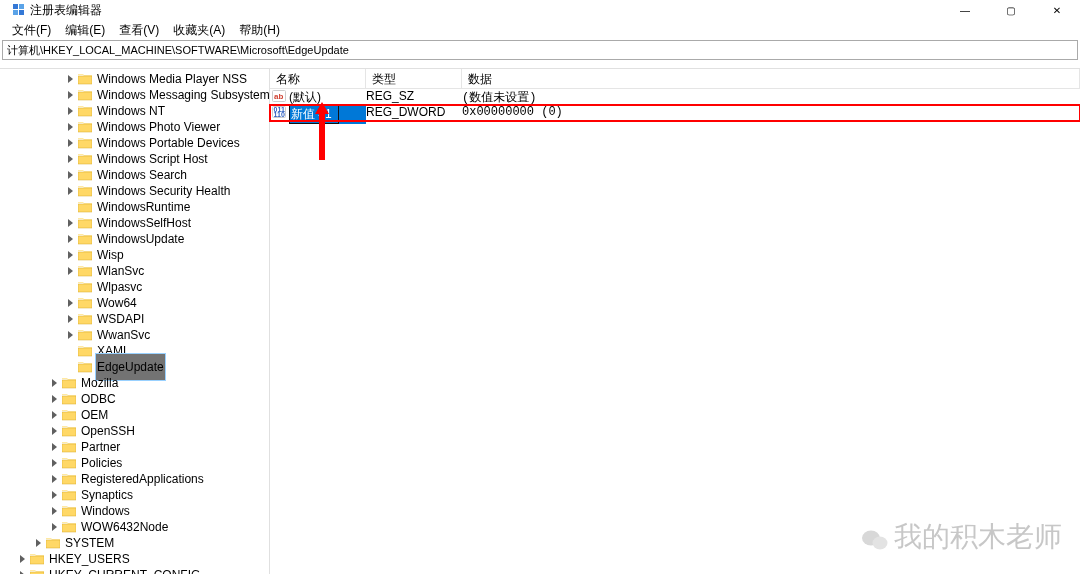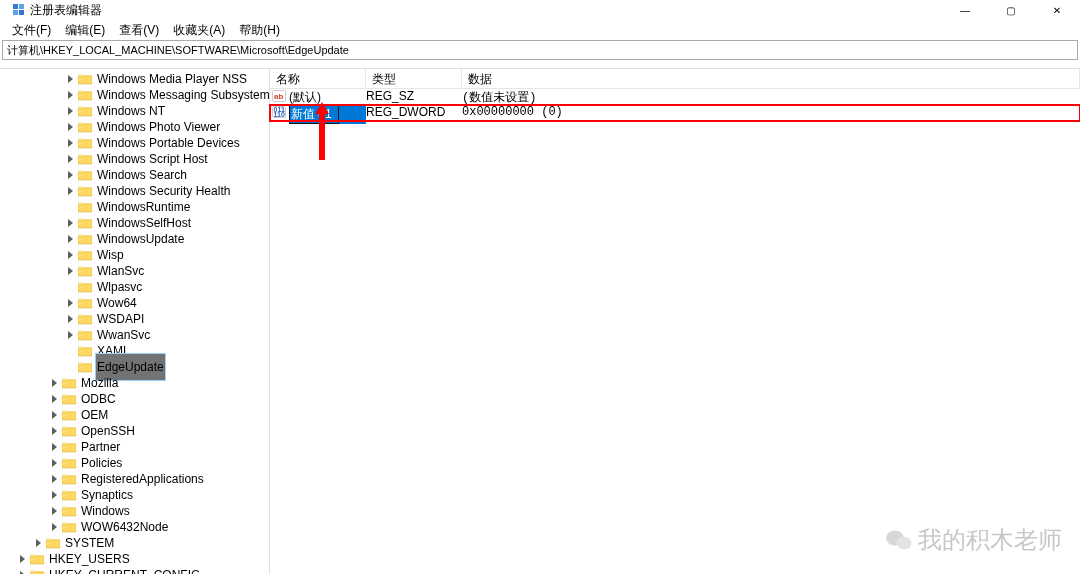--- a/index.html
+++ b/index.html
@@ -58,21 +58,21 @@
 .folder-svg path.tab { fill: #ffe9a2; }
 .folder-svg path.body { fill: #ffd866; stroke: #d4a929; stroke-width: .5; }
 
 
 .exp-closed::before { content: ""; width: 0; height: 0; border-left: 5px solid #606060; border-top: 4px solid transparent; border-bottom: 4px solid transparent; display: block; }
 
 
 .annotation-arrow { position: absolute; left: 315px; top: 102px; pointer-events: none; }
 
 
-.watermark { position: absolute; right: 18px; bottom: 18px; display: flex; align-items: center; color: #b0b0b0; font-size: 24px; opacity: .7; }
+.watermark { position: absolute; right: 18px; bottom: 18px; display: flex; align-items: center; color: #b0b0b0; font-size: 28px; opacity: .7; }
 .watermark .wm-ic { width: 26px; height: 22px; margin-right: 6px; }
 
 
 .ab-icon rect { fill: #fff; stroke: #ccc; }
 .ab-icon text { fill: #d04030; font-size: 8px; font-weight: bold; }
 .num-icon rect { fill: #fff; stroke: #ccc; }
 .num-icon text { fill: #3060c0; font-size: 7px; font-weight: bold; }
 
 </style>
 </head>

